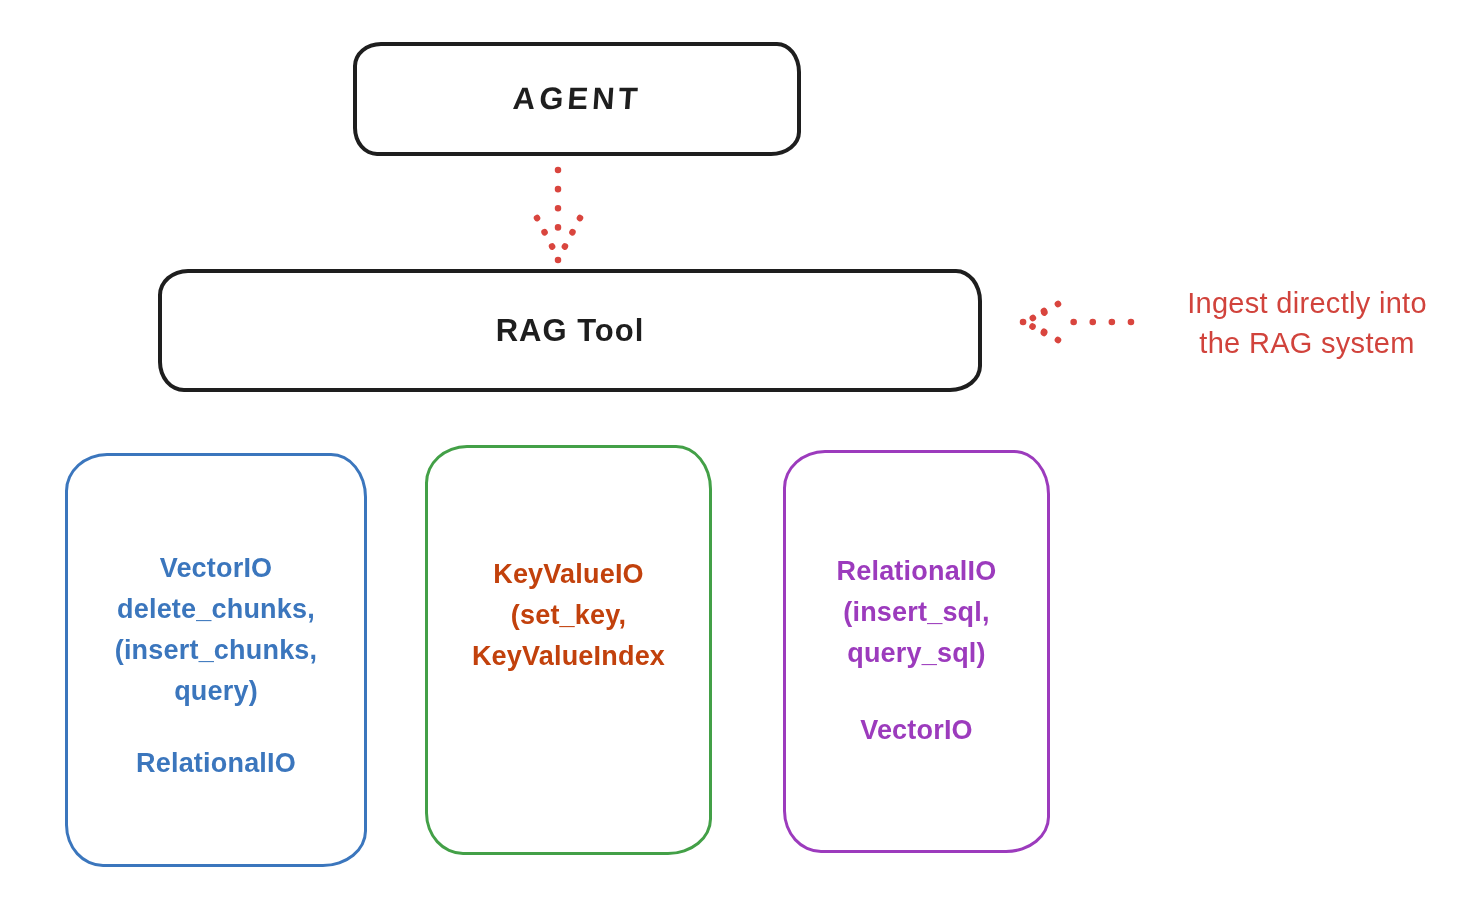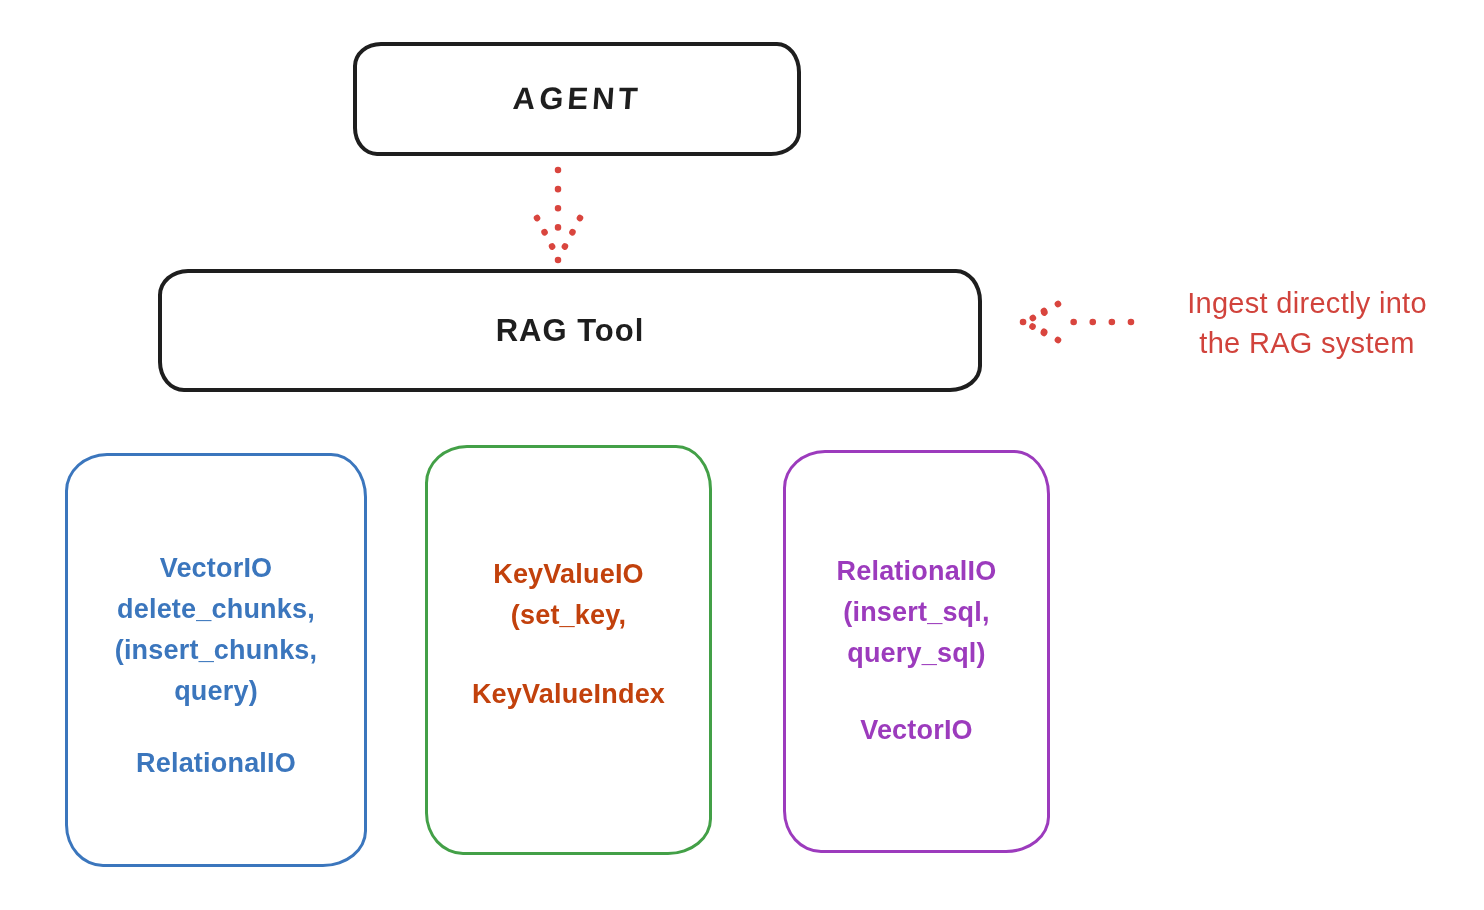--- a/index.html
+++ b/index.html
@@ -85,21 +85,21 @@
   }
   .relational-box {
     left: 783px; top: 450px;
     width: 267px; height: 403px;
     border-color: #9c3bbd;
     color: #9c3bbd;
     padding-top: 98px;
   }
   .index-label { display: block; }
   .vector-box .index-label { margin-top: 31px; }
-  .keyvalue-box .index-label { margin-top: 38px; }
+  .keyvalue-box .index-label { }
   .relational-box .index-label { margin-top: 36px; }
 
   
   .annotation {
     position: absolute;
     left: 1140px; top: 283px;
     width: 334px;
     text-align: center;
     color: #d1433c;
     font-size: 29px;

